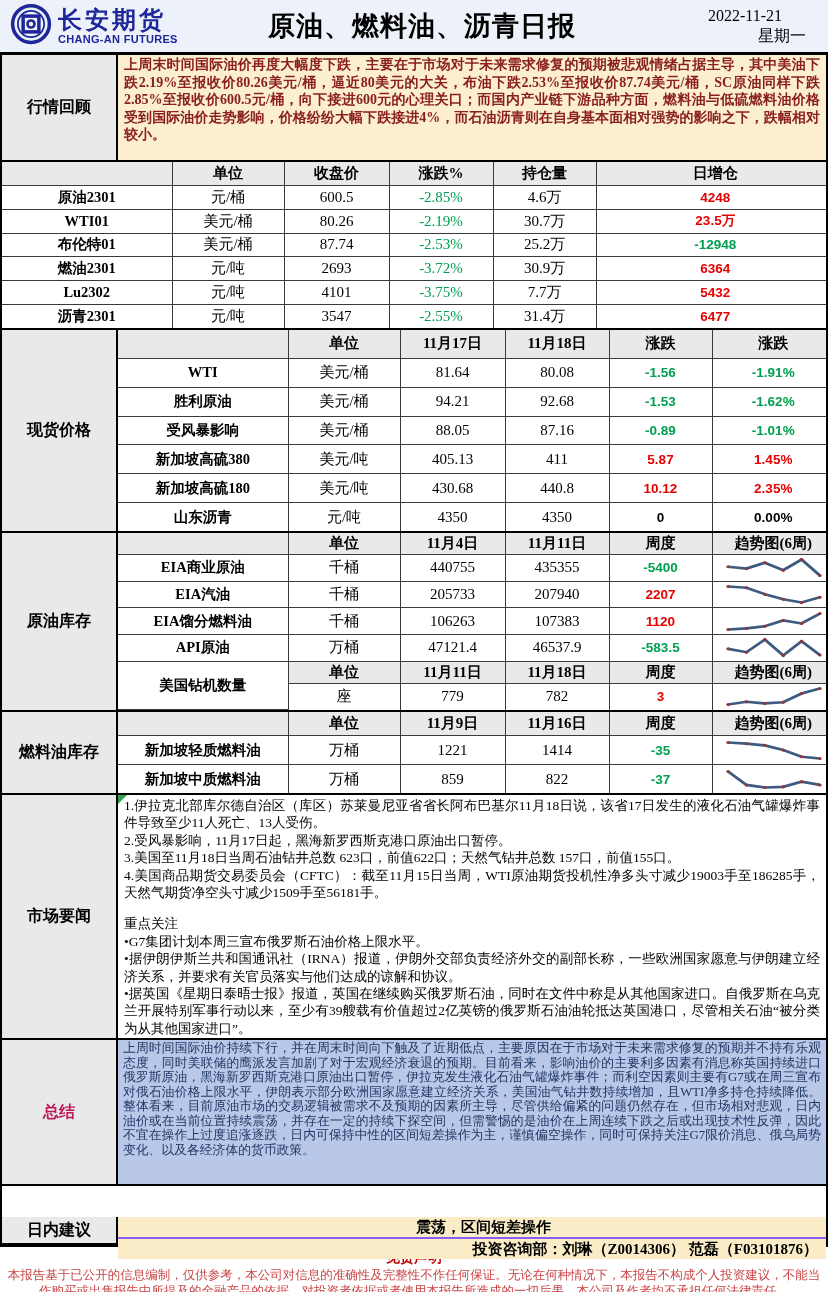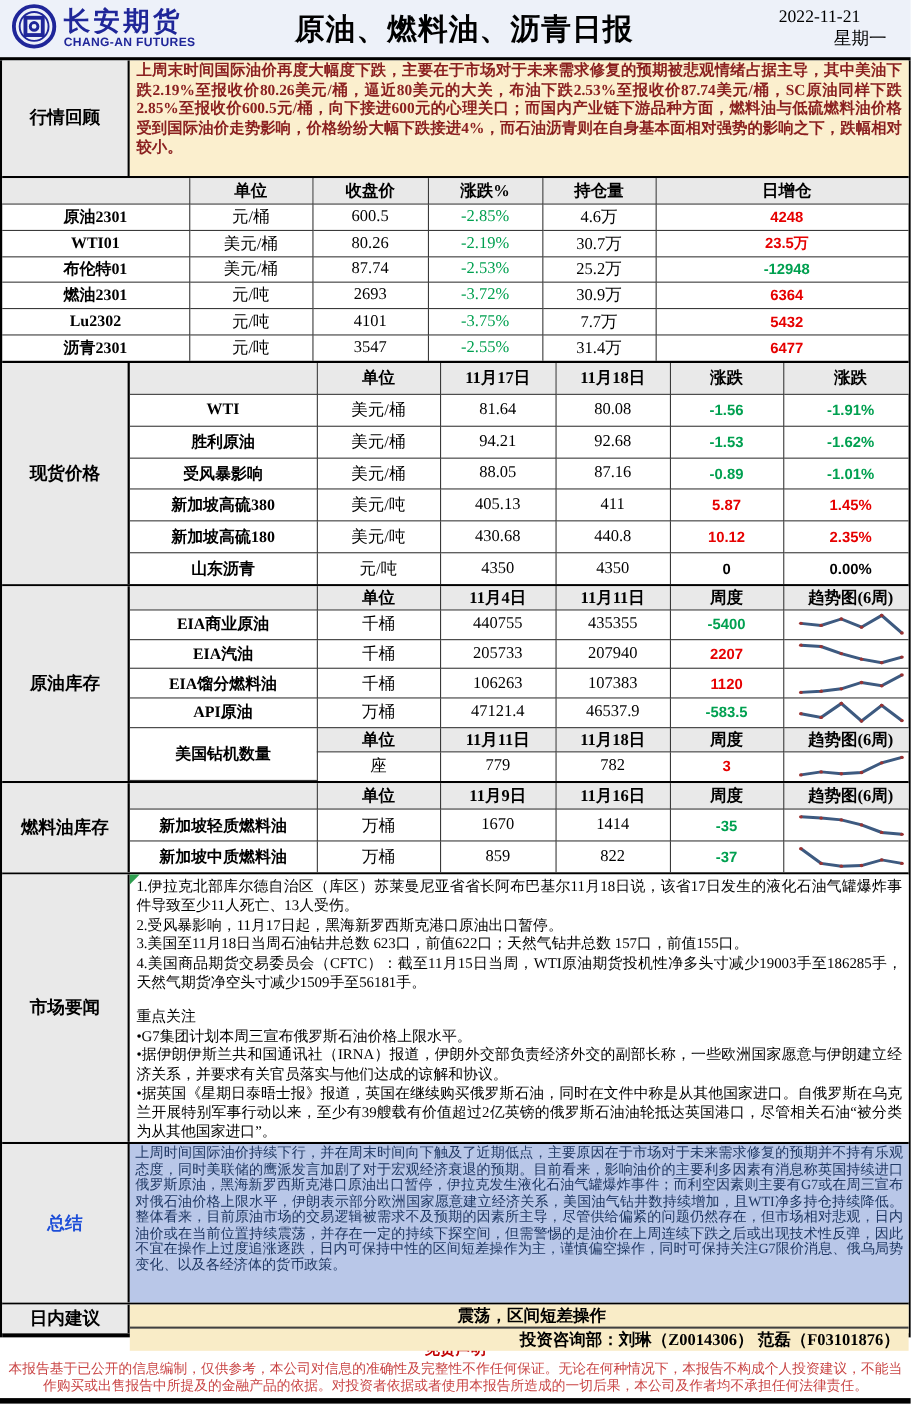--- a/index.html
+++ b/index.html
@@ -17,21 +17,21 @@
   .hdr-date .wd { text-align: right; padding-right: 16px; }
 
   
   .frame { border-left: 2px solid #000; border-right: 2px solid #000; }
   .section { display: flex; border-bottom: 2px solid #000; }
   .sec-label { flex: 0 0 116px; background: #e9e9e9; border-right: 2px solid #000000; display: flex; align-items: center; justify-content: center; font-family: "Liberation Sans","DejaVu Sans",sans-serif; font-weight: bold; font-size: 16px; }
   .sec-content { flex: 1; position: relative; min-width: 0; }
 
   .s-review { height: 107px; } .s-futures { height: 168px; } .s-spot { height: 203px; }
   .s-crude { height: 179px; } .s-fuel { height: 83px; } .s-news { height: 245px; }
-  .s-summary { height: 146px; } .s-advice { height: 30px; border-bottom-width: 4px; }
+  .s-summary { height: 146px; } .s-advice { height: 30px; border-bottom-width: 4px; margin-top: 31px; }
 
   .review-text { height: 100%; background: var(--review-bg,#fbefce); color: var(--review-text,#8b2020); font-weight: 600; font-size: 14px; line-height: 17.6px; padding: 1px 6px 10px 6px; text-align: justify; }
 
   
   .tbl { width: 100%; height: 100%; border-collapse: collapse; table-layout: fixed; font-size: 15px; }
   .tbl td { border: 1px solid #3a3a3a; text-align: center; vertical-align: middle; padding: 0 2px; overflow: hidden; white-space: nowrap; }
   .tbl tr:first-child td { border-top: none; } .tbl td:first-child { border-left: none; }
   .tbl tr:last-child td { border-bottom: none; } .tbl td:last-child { border-right: none; padding-left: 10px; }
   .tbl td.h { background: #e9e9e9; font-weight: bold; }
   .tbl td.name { font-weight: bold; font-size: 14.5px; }
@@ -41,26 +41,26 @@
   td.pct[data-c] { font-family: "Liberation Serif","DejaVu Serif",serif; font-weight: normal; font-size: 15px; }
   .trend svg { width: 102px; height: 23px; display: block; margin: 0 auto; }
 
   
   .news-box { height: 100%; background: #fff; padding: 2px 6px 0 6px; font-size: 13.5px; line-height: 17.4px; }
   .news-box p { margin: 0; text-align: justify; }
   .focus-title { margin-top: 14px !important; }
   .corner { position: absolute; top: 0; left: 0; width: 0; height: 0; border-top: 9px solid #2e9e4f; border-right: 9px solid transparent; }
 
   
-  .label-red { color: #1d4ed8; }
+  .label-red { color: #be185d; }
   .summary-text { height: 100%; background: var(--summary-bg,#b9c7e8); color: var(--summary-text,#1f3864); font-size: 12.8px; line-height: 14.55px; padding: 1px 5px 0 5px; text-align: justify; }
 
   
   .advice-row { height: 22px; display: flex; align-items: center; background: var(--advice-bg,#f9ecc7); font-weight: bold; font-size: 15px; }
-  .advice-r1 { justify-content: center; border-bottom: 2px solid #404040; padding-left: 23px; }
+  .advice-r1 { justify-content: center; border-bottom: 2px solid #8b5cf6; padding-left: 23px; }
   .advice-r2 { justify-content: flex-end; padding-right: 8px; height: 20px; }
 
   
   .disclaimer { height: 60px; text-align: center; border-bottom: 5px solid #000; padding-top: 2px; background: #fff; }
   .disc-title { color: #c00000; font-weight: bold; font-size: 14px; margin: 0 0 1px 0; }
   .disc-text { color: var(--disclaimer-red,#c94444); font-size: 12.5px; line-height: 15.5px; margin: 0; padding: 0 6px; }
 </style>
 </head>
 <body>
 
@@ -384,21 +384,21 @@
             <td class="h"></td>
             <td class="h">单位</td>
             <td class="h">11月9日</td>
             <td class="h">11月16日</td>
             <td class="h">周度</td>
             <td class="h">趋势图(6周)</td>
           </tr>
           <tr>
             <td class="name">新加坡轻质燃料油</td>
             <td>万桶</td>
-            <td>1670</td>
+            <td>1221</td>
             <td>1414</td>
             <td data-c="g">-35</td>
             <td class="trend">
                   <svg viewBox="0 0 100 26" preserveAspectRatio="none">
                     <polyline points="5.0,4.0 23.0,5.3 41.0,7.2 59.0,12.4 77.0,20.1 95.0,22.0" fill="none" stroke="#3d5a80" stroke-width="3"></polyline>
                     <circle cx="5.0" cy="4.0" r="1.7" fill="#993333"></circle>
                     <circle cx="23.0" cy="5.3" r="1.7" fill="#993333"></circle>
                     <circle cx="41.0" cy="7.2" r="1.7" fill="#993333"></circle>
                     <circle cx="59.0" cy="12.4" r="1.7" fill="#993333"></circle>
                     <circle cx="77.0" cy="20.1" r="1.7" fill="#993333"></circle>

